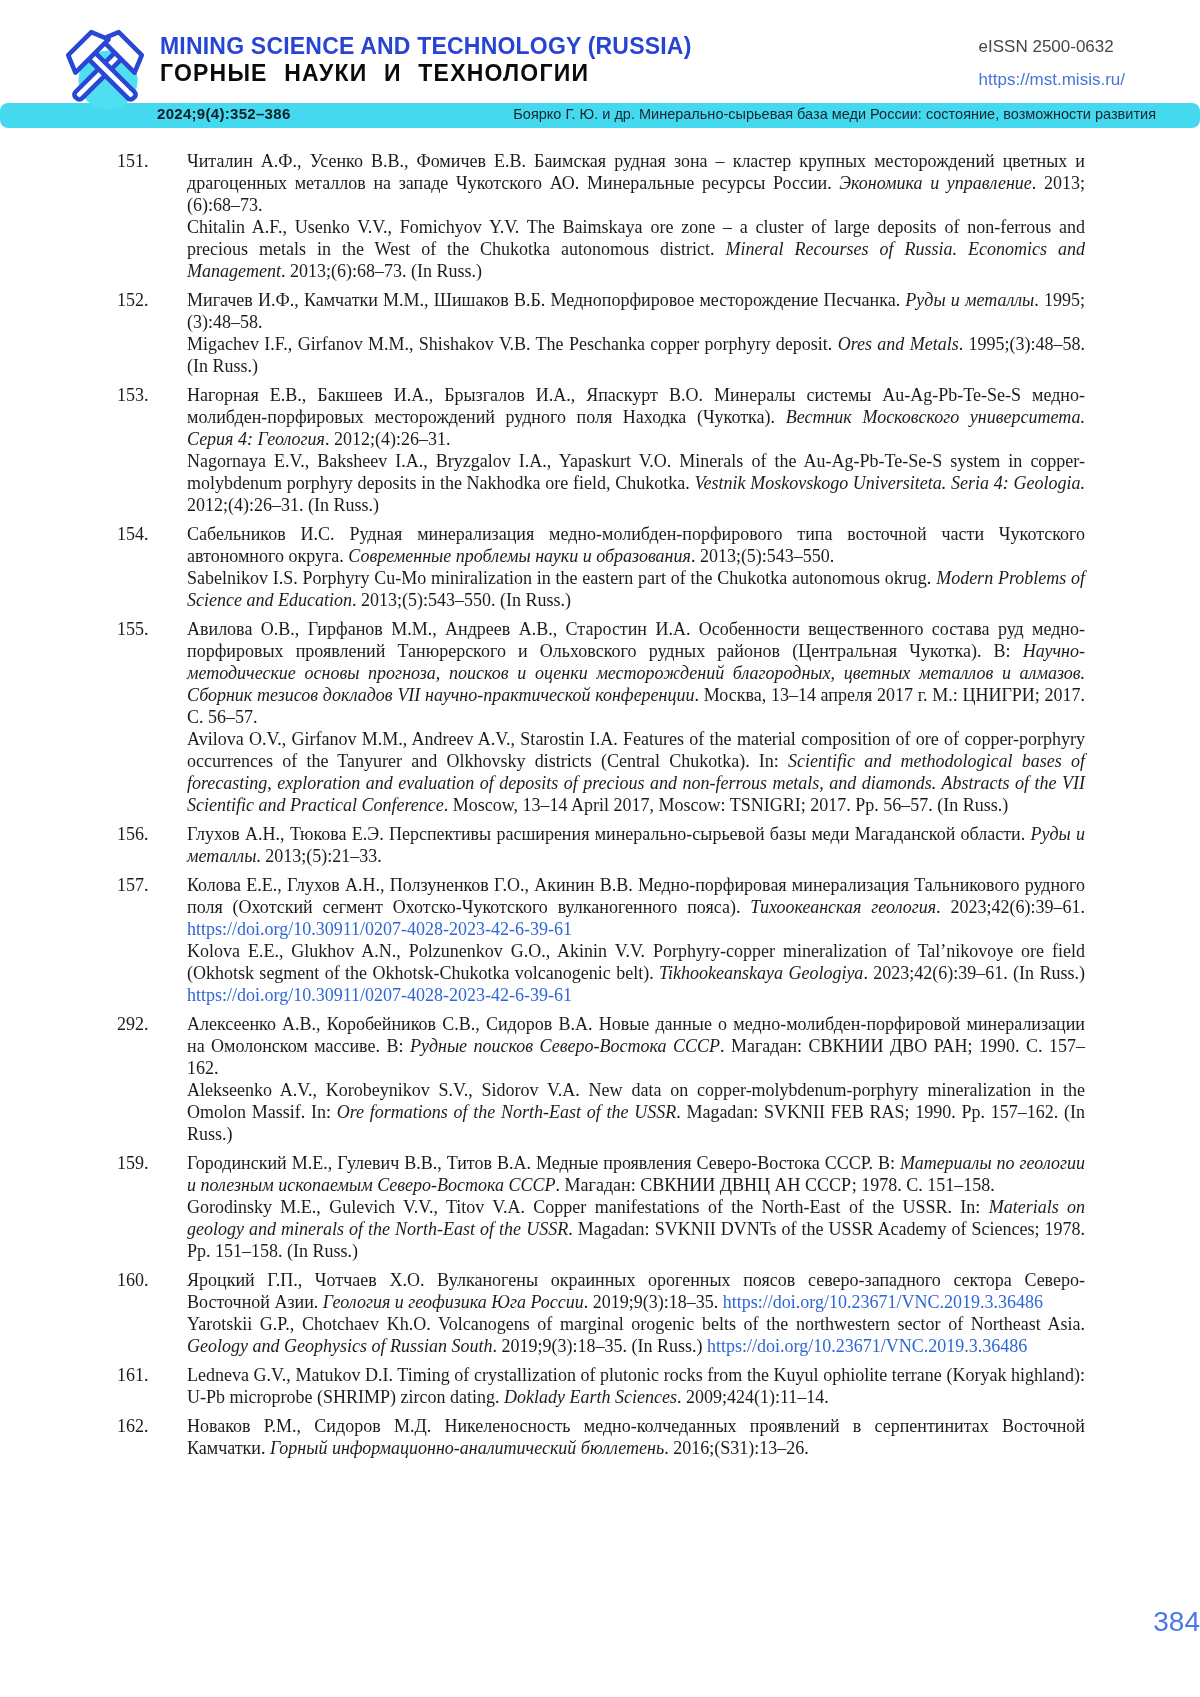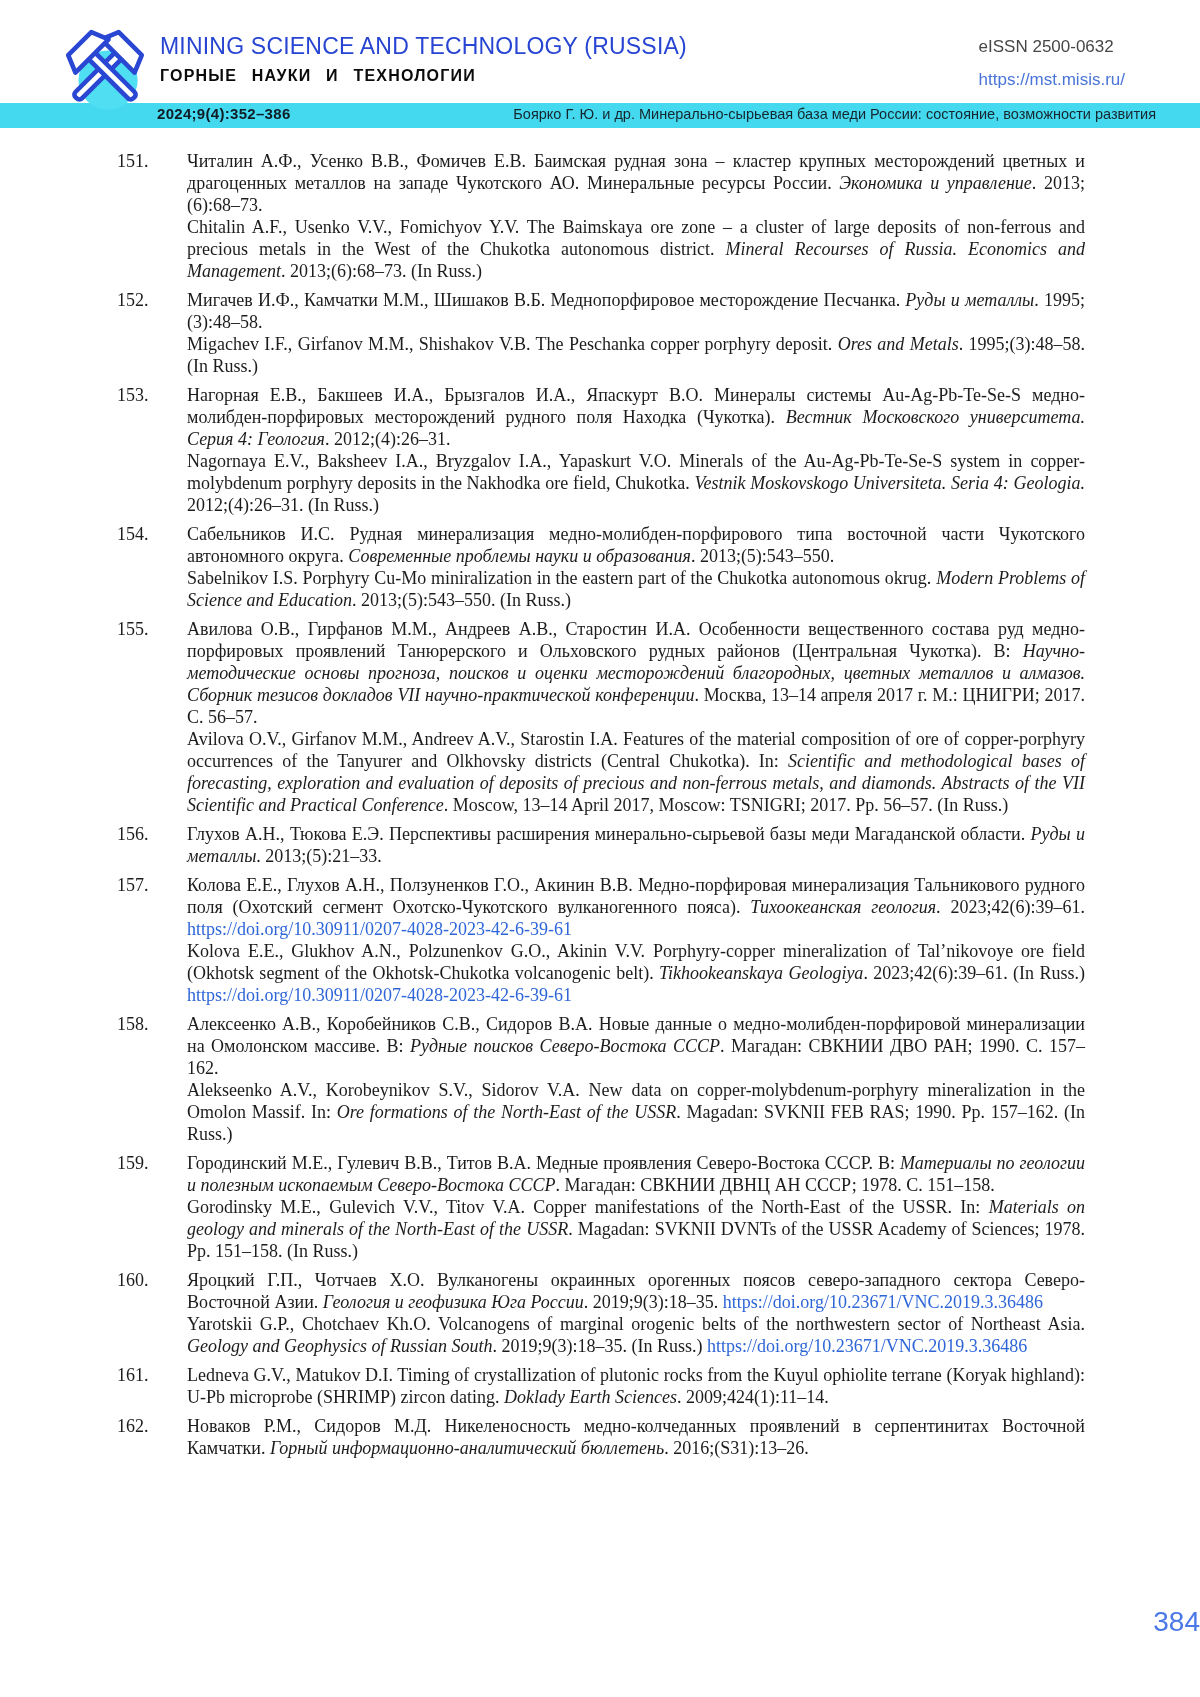--- a/index.html
+++ b/index.html
@@ -13,27 +13,27 @@
   html,body{margin:0;padding:0;background:#fff;}
   .page{
     position:relative;width:1200px;height:1697px;margin:0 auto;
     background:#fff;overflow:hidden;
     font-family:"Liberation Serif", serif;color:var(--ink);
   }
   
   .hdr{position:absolute;top:0;left:0;width:1200px;height:103px;background:#fff;}
   .logo{position:absolute;left:54px;top:22px;width:102px;height:102px;z-index:3;}
   .titles{position:absolute;left:160px;top:33px;font-family:"Liberation Sans", sans-serif;white-space:nowrap;}
-  .title-en{color:var(--accent);font-size:23px;font-weight:normal;letter-spacing:.2px;}
-  .title-ru{color:#0b0b0b;font-size:16px;font-weight:bold;letter-spacing:1.2px;word-spacing:9px;margin-top:7px;}
+  .title-en{color:var(--accent);font-size:23px;font-weight:bold;letter-spacing:.2px;}
+  .title-ru{color:#0b0b0b;font-size:23px;font-weight:bold;letter-spacing:1.2px;word-spacing:9px;}
   .hdr-right{position:absolute;right:75px;top:37px;text-align:left;font-family:"Liberation Sans", sans-serif;}
   .eissn{color:#474747;font-size:17px;}
   .website{display:block;color:#4a74d8;font-size:17px;margin-top:13px;text-decoration:none;}
   
-  .cyanbar{position:absolute;top:103px;left:0;width:1200px;height:25px;background:var(--cyan);font-family:"Liberation Sans", sans-serif;z-index:2;}
+  .cyanbar{position:absolute;top:103px;left:0;width:1200px;height:25px;background:var(--cyan);font-family:"Liberation Sans", sans-serif;z-index:2;border-radius:8px;}
   .cite{position:absolute;left:157px;top:2px;font-weight:bold;font-size:15px;color:#0e1c26;letter-spacing:.3px;}
   .runhead{position:absolute;right:44px;top:3px;font-size:14.5px;color:#15262e;}
   
   .refs{position:absolute;top:150px;left:117px;width:968px;}
   .ref{display:flex;margin-bottom:7px;}
   .num{flex:none;width:38px;font-size:18px;line-height:22px;color:var(--ink);}
   .refbody{flex:1;min-width:0;margin-left:32px;}
   .refbody p{margin:0;text-align:justify;font-size:18px;line-height:22px;color:var(--ink);}
   .refbody a{color:var(--link);text-decoration:none;}
   .refbody i{font-style:italic;}
@@ -122,21 +122,21 @@
         </div>
       </div>
       <div class="ref">
         <span class="num">157.</span>
         <div class="refbody">
           <p><span>Колова Е.Е., Глухов А.Н., Ползуненков Г.О., Акинин В.В. Медно-порфировая минерализация Тальникового рудного поля (Охотский сегмент Охотско-Чукотского вулканогенного пояса). </span><i>Тихоокеанская геология</i><span>. 2023;42(6):39–61. </span><a href="#">https://doi.org/10.30911/0207-4028-2023-42-6-39-61</a></p>
           <p><span>Kolova E.E., Glukhov A.N., Polzunenkov G.O., Akinin V.V. Porphyry-copper mineralization of Tal’nikovoye ore field (Okhotsk segment of the Okhotsk-Chukotka volcanogenic belt). </span><i>Tikhookeanskaya Geologiya</i><span>. 2023;42(6):39–61. (In Russ.) </span><a href="#">https://doi.org/10.30911/0207-4028-2023-42-6-39-61</a></p>
         </div>
       </div>
       <div class="ref">
-        <span class="num">158.</span>
+        <span class="num">292.</span>
         <div class="refbody">
           <p><span>Алексеенко А.В., Коробейников С.В., Сидоров В.А. Новые данные о медно-молибден-порфировой минерализации на Омолонском массиве. В: </span><i>Рудные поисков Северо-Востока СССР</i><span>. Магадан: СВКНИИ ДВО РАН; 1990. С. 157–162.</span></p>
           <p><span>Alekseenko A.V., Korobeynikov S.V., Sidorov V.A. New data on copper-molybdenum-porphyry mineralization in the Omolon Massif. In: </span><i>Ore formations of the North-East of the USSR</i><span>. Magadan: SVKNII FEB RAS; 1990. Pp. 157–162. (In Russ.)</span></p>
         </div>
       </div>
       <div class="ref">
         <span class="num">159.</span>
         <div class="refbody">
           <p><span>Городинский М.Е., Гулевич В.В., Титов В.А. Медные проявления Северо-Востока СССР. В: </span><i>Материалы по геологии и полезным ископаемым Северо-Востока СССР</i><span>. Магадан: СВКНИИ ДВНЦ АН СССР; 1978. С. 151–158.</span></p>
           <p><span>Gorodinsky M.E., Gulevich V.V., Titov V.A. Copper manifestations of the North-East of the USSR. In: </span><i>Materials on geology and minerals of the North-East of the USSR</i><span>. Magadan: SVKNII DVNTs of the USSR Academy of Sciences; 1978. Pp. 151–158. (In Russ.)</span></p>

